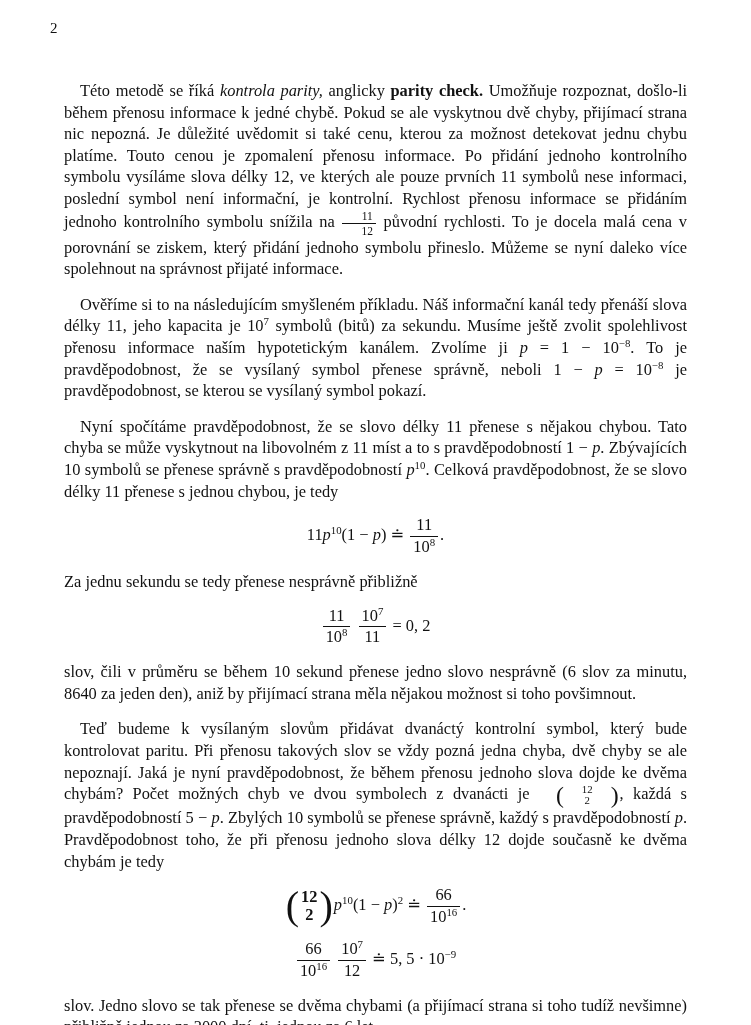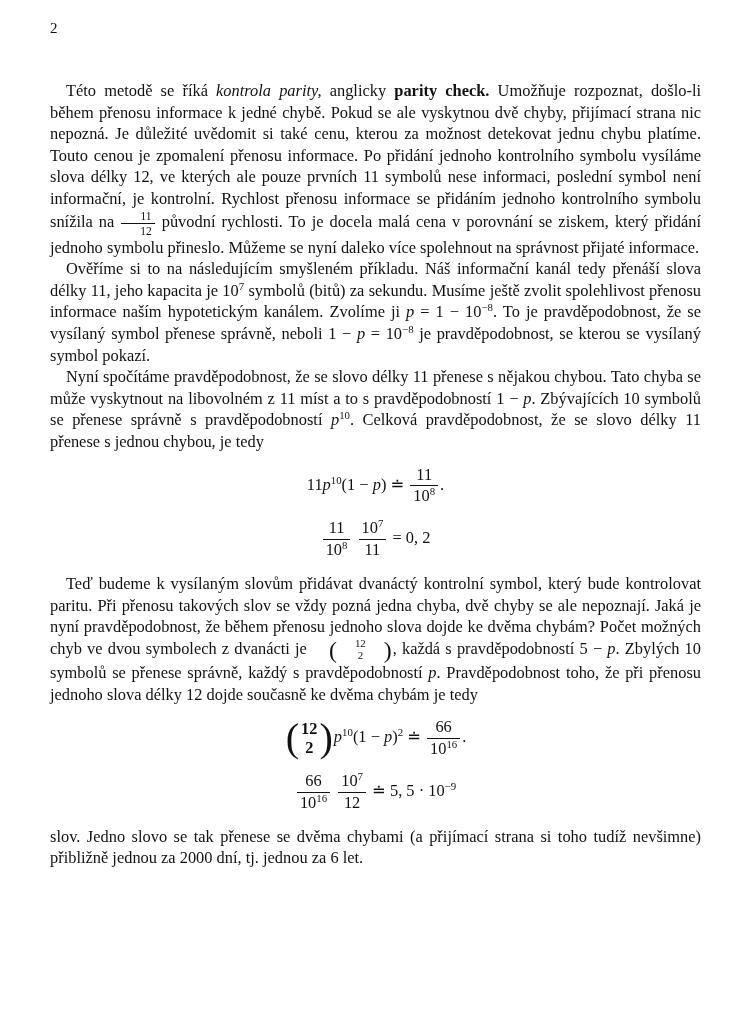--- a/index.html
+++ b/index.html
@@ -22,37 +22,36 @@
     padding: 18px 50px 0 50px;
   }
   .pagenum {
     font-size: 15px;
     line-height: 20px;
   }
   .body-text {
     margin-top: 42px;
   }
   p.para {
-    margin: 0;
+    margin: 14px;
     text-align: justify;
     line-height: 21.6px;
   }
   p.para.indent {
     text-indent: 16px;
   }
   sup {
     font-size: 0.66em;
     line-height: 0;
   }
   .formula {
     text-align: center;
     margin: 13px 0;
     line-height: 1.2;
     white-space: nowrap;
-    font-family: Liberation Serif, serif;
   }
   .frac {
     display: inline-block;
     vertical-align: middle;
     text-align: center;
     line-height: 1.15;
     margin: 0 2px;
   }
   .frac .num {
     display: block;
@@ -102,21 +101,23 @@
 </head>
 <body>
 
 <div class="page">
   <div class="pagenum">2</div>
   <div class="body-text">
       <p class="para indent"><span>Této metodě se říká </span><span class="italic">kontrola parity,</span><span> anglicky </span><span class="bold">parity check.</span><span> Umožňuje rozpoznat, došlo-li během přenosu informace k jedné chybě. Pokud se ale vyskytnou dvě chyby, přijímací strana nic nepozná. Je důležité uvědomit si také cenu, kterou za možnost detekovat jednu chybu platíme. Touto cenou je zpomalení přenosu informace. Po přidání jednoho kontrolního symbolu vysíláme slova délky 12, ve kterých ale pouze prvních 11 symbolů nese informaci, poslední symbol není informační, je kontrolní. Rychlost přenosu informace se přidáním jednoho kontrolního symbolu snížila na </span><span class="frac inline"><span class="num"><span>11</span></span><span class="den"><span>12</span></span></span><span> původní rychlosti. To je docela malá cena v porovnání se ziskem, který přidání jednoho symbolu přineslo. Můžeme se nyní daleko více spolehnout na správnost přijaté informace.</span></p>
       <p class="para indent"><span>Ověříme si to na následujícím smyšleném příkladu. Náš informační kanál tedy přenáší slova délky 11, jeho kapacita je 10</span><sup>7</sup><span> symbolů (bitů) za sekundu. Musíme ještě zvolit spolehlivost přenosu informace naším hypotetickým kanálem. Zvolíme ji </span><span class="var">p</span><span> = 1 − 10</span><sup>−8</sup><span>. To je pravděpodobnost, že se vysílaný symbol přenese správně, neboli 1 − </span><span class="var">p</span><span> = 10</span><sup>−8</sup><span> je pravděpodobnost, se kterou se vysílaný symbol pokazí.</span></p>
       <p class="para indent"><span>Nyní spočítáme pravděpodobnost, že se slovo délky 11 přenese s nějakou chybou. Tato chyba se může vyskytnout na libovolném z 11 míst a to s pravděpodobností 1 − </span><span class="var">p</span><span>. Zbývajících 10 symbolů se přenese správně s pravděpodobností </span><span class="var">p</span><sup>10</sup><span>. Celková pravděpodobnost, že se slovo délky 11 přenese s jednou chybou, je tedy</span></p>
       <div class="formula"><span>11</span><span class="var">p</span><sup>10</sup><span>(1 − </span><span class="var">p</span><span>) ≐ </span><span class="frac"><span class="num"><span>11</span></span><span class="den"><span>10</span><sup>8</sup></span></span><span>.</span></div>
+      <p class="para"><span>Za jednu sekundu se tedy přenese nesprávně přibližně</span></p>
       <div class="formula"><span class="frac"><span class="num"><span>11</span></span><span class="den"><span>10</span><sup>8</sup></span></span><span> </span><span class="frac"><span class="num"><span>10</span><sup>7</sup></span><span class="den"><span>11</span></span></span><span> = 0, 2</span></div>
+      <p class="para"><span>slov, čili v průměru se během 10 sekund přenese jedno slovo nesprávně (6 slov za minutu, 8640 za jeden den), aniž by přijímací strana měla nějakou možnost si toho povšimnout.</span></p>
       <p class="para indent"><span>Teď budeme k vysílaným slovům přidávat dvanáctý kontrolní symbol, který bude kontrolovat paritu. Při přenosu takových slov se vždy pozná jedna chyba, dvě chyby se ale nepoznají. Jaká je nyní pravděpodobnost, že během přenosu jednoho slova dojde ke dvěma chybám? Počet možných chyb ve dvou symbolech z dvanácti je </span><span class="binom inline">
           <span class="paren">(</span>
           <span class="col">
             <span>12</span>
             <span>2</span>
           </span>
           <span class="paren">)</span>
         </span><span>, každá s pravděpodobností 5 − </span><span class="var">p</span><span>. Zbylých 10 symbolů se přenese správně, každý s pravděpodobností </span><span class="var">p</span><span>. Pravděpodobnost toho, že při přenosu jednoho slova délky 12 dojde současně ke dvěma chybám je tedy</span></p>
       <div class="formula"><span class="binom">
           <span class="paren">(</span>

